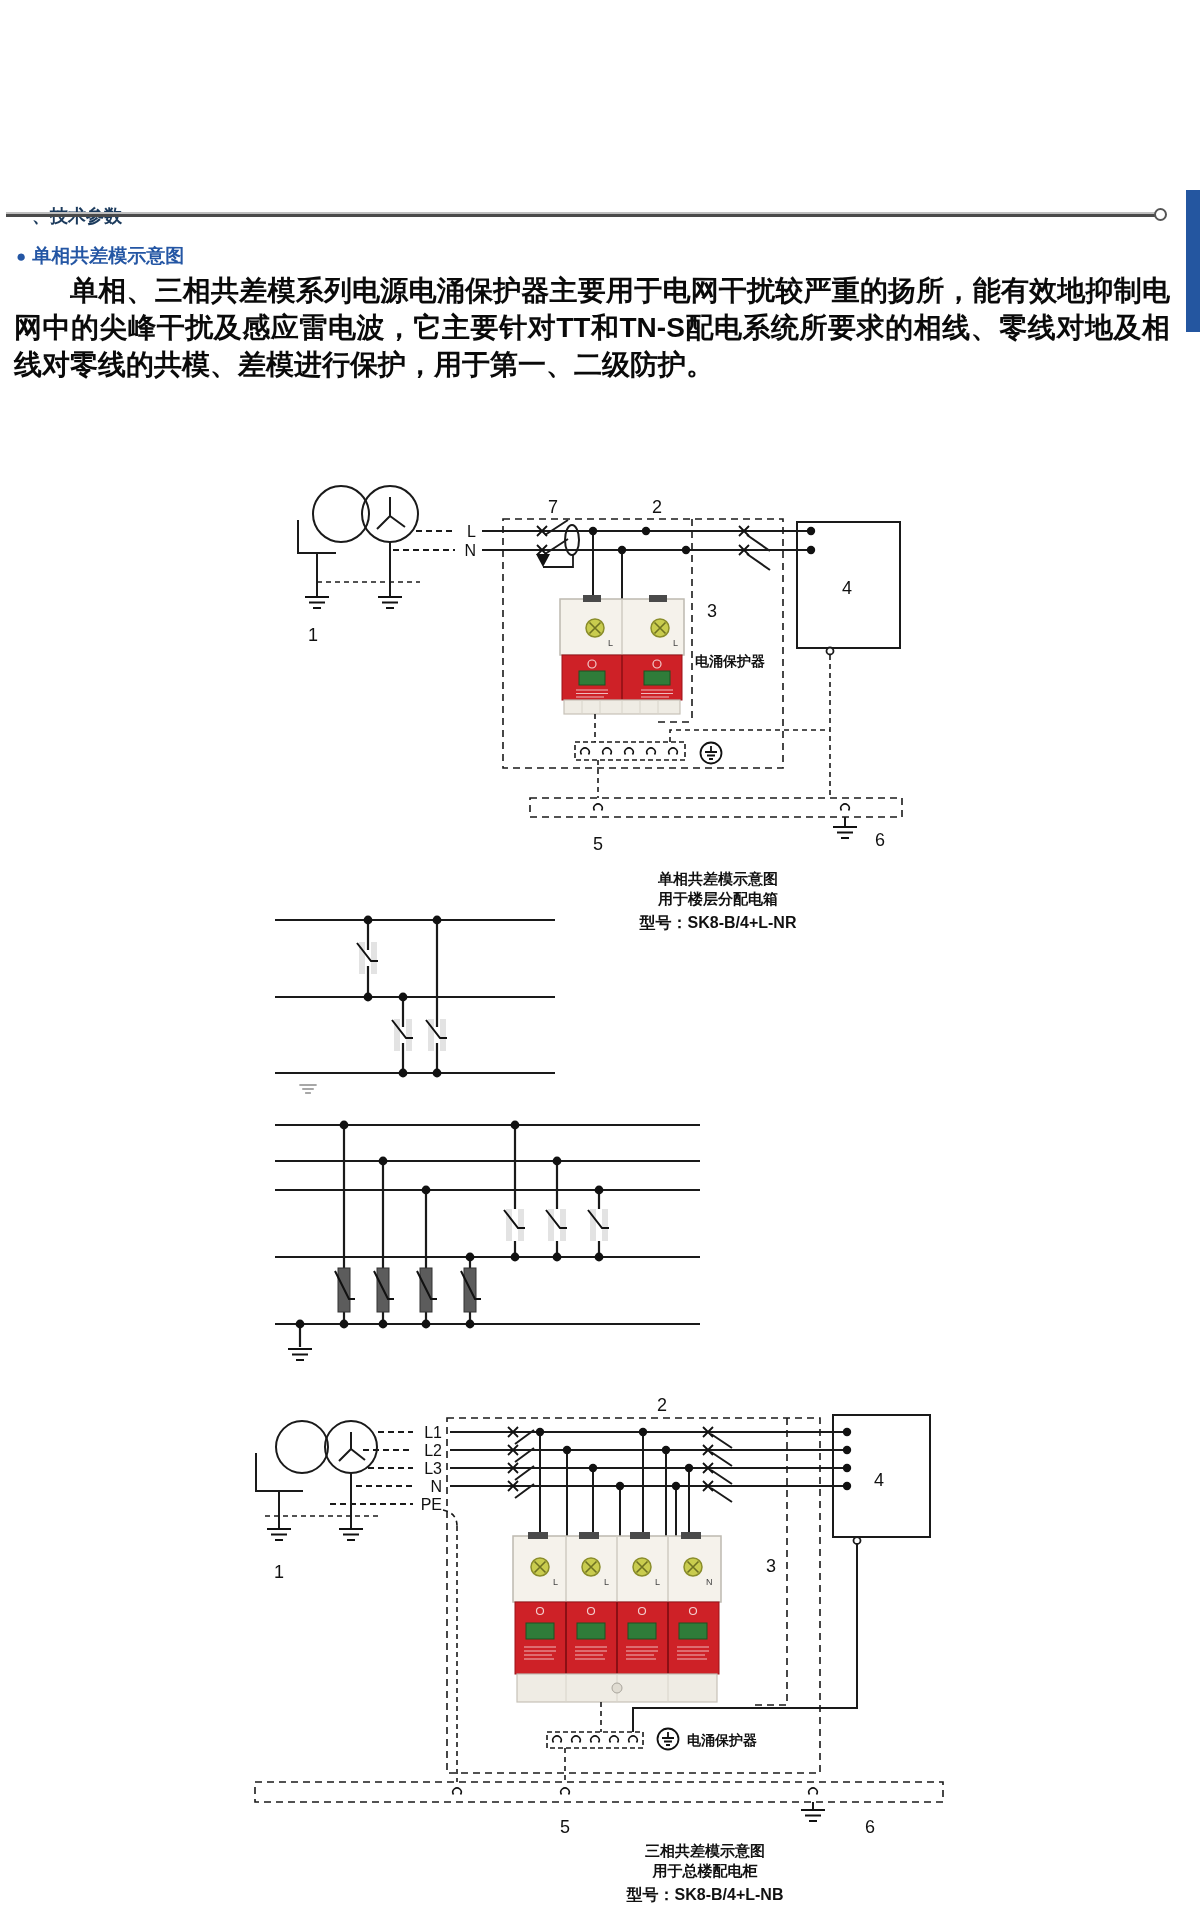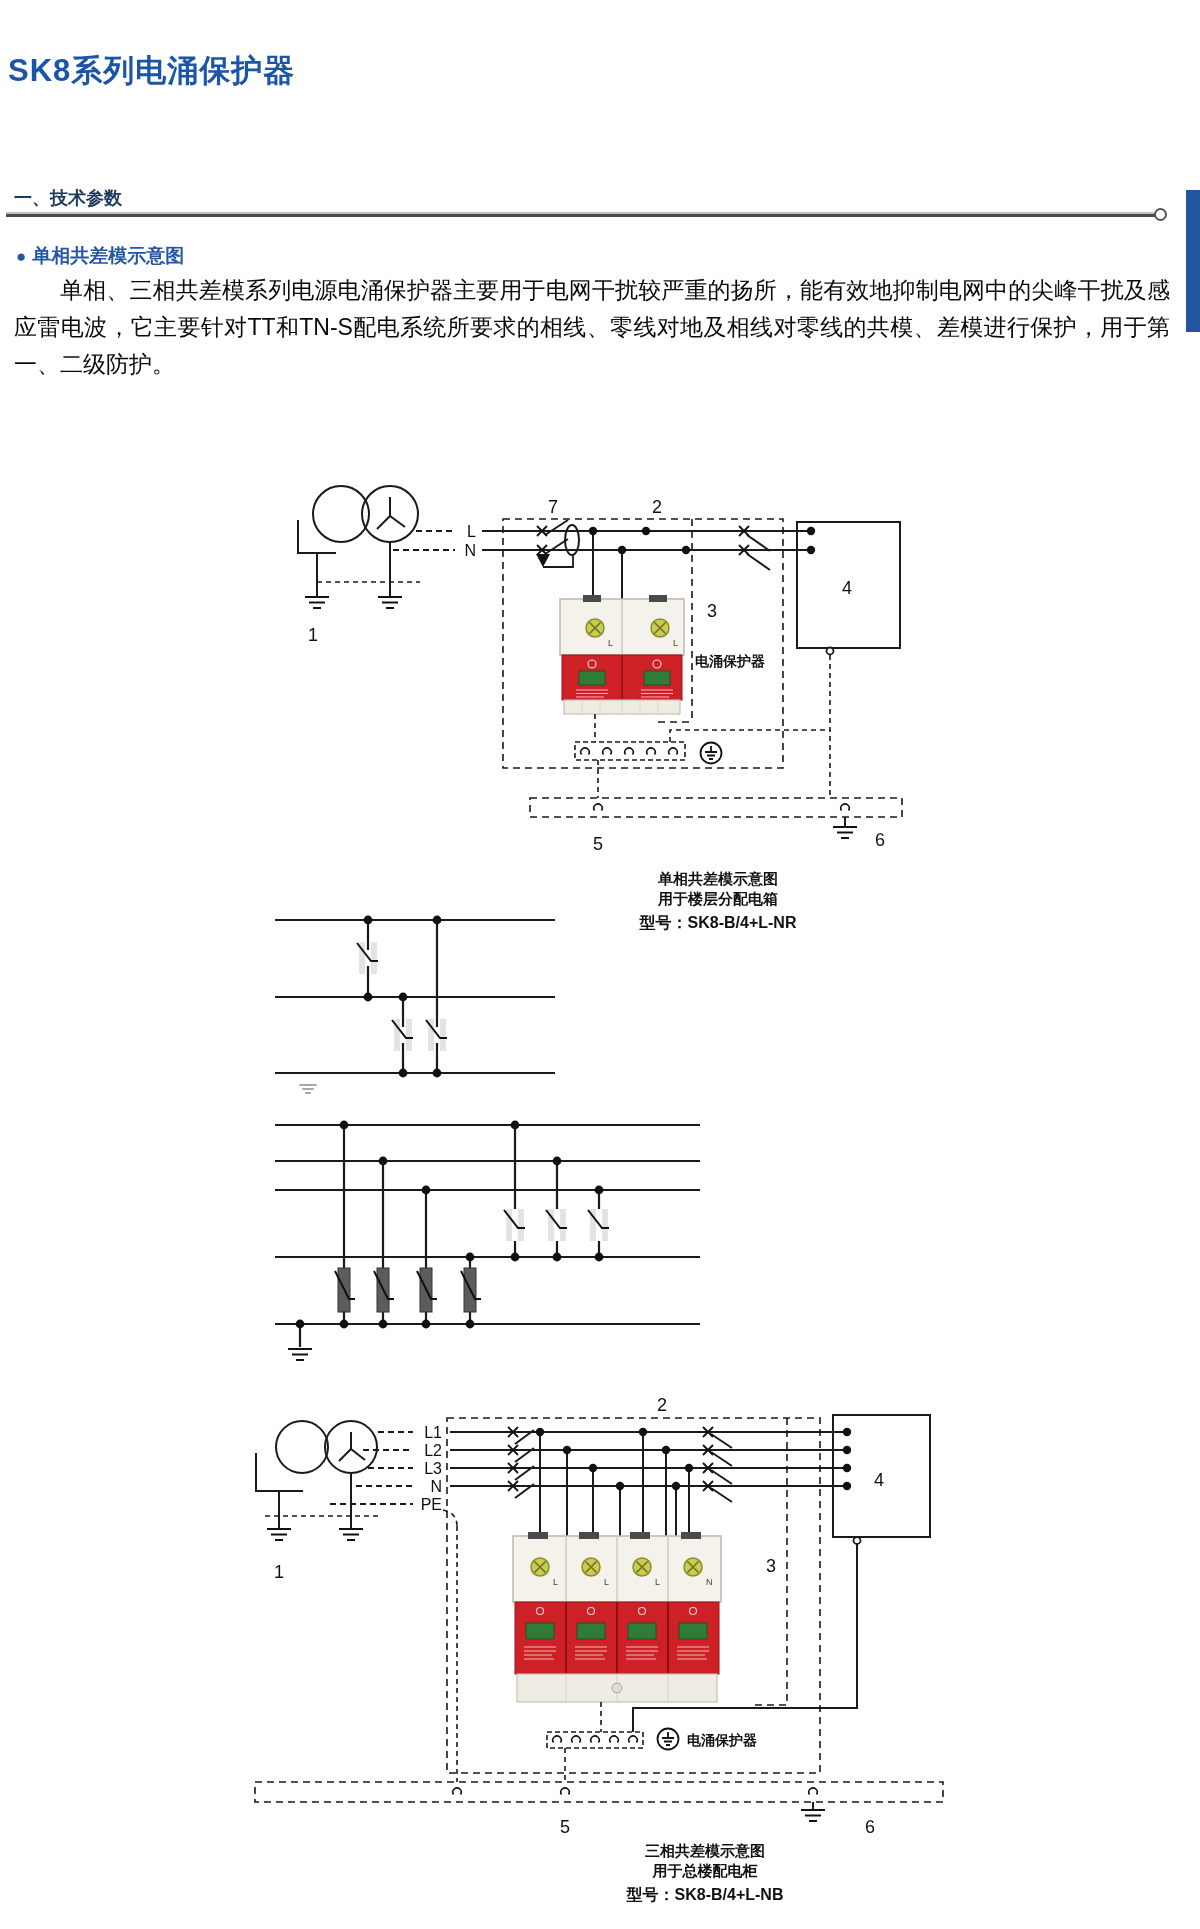--- a/index.html
+++ b/index.html
@@ -1,25 +1,25 @@
 <!DOCTYPE html>
 <html><head>
 <meta charset="utf-8">
 <style>
   html,body{margin:0;padding:0;background:#ffffff;}
   .page{position:relative;width:1200px;height:1929px;background:#fff;overflow:hidden;
         font-family:"Liberation Sans","DejaVu Sans",sans-serif;color:#111;}
   .title{position:absolute;left:8px;top:50px;font-size:31px;font-weight:800;color:#1b55a8;letter-spacing:1px;}
-  .section-head{position:absolute;left:14px;top:186px;font-size:18px;font-weight:700;color:#1b3a5c;}
+  .section-head{position:absolute;left:14px;top:204px;font-size:18px;font-weight:700;color:#1b3a5c;}
   .section-rule{position:absolute;left:6px;top:212px;width:1150px;height:0;border-top:2px solid #bfbfbf;border-bottom:3px solid #4a4a4a;}
   .rule-dot{position:absolute;left:1154px;top:208px;width:9px;height:9px;border:2px solid #555;border-radius:50%;background:#fff;}
   .bullet-head{position:absolute;left:16px;top:243px;font-size:19px;font-weight:700;color:#2456a4;}
   .bullet-head .dot{font-size:17px;margin-right:6px;}
-  .para{position:absolute;left:14px;top:272px;width:1156px;font-size:23px;line-height:37px;
-        font-weight:400;color:#0a0a0a;text-align:justify;text-indent:2em;}
+  .para{position:absolute;left:14px;top:272px;width:1156px;font-size:28px;line-height:37px;
+        font-weight:700;color:#0a0a0a;text-align:justify;text-indent:2em;}
   .sidebar-bar{position:absolute;left:1186px;top:190px;width:14px;height:142px;background:#2456a0;}
   svg{position:absolute;overflow:visible;}
   svg text{font-family:"Liberation Sans","DejaVu Sans",sans-serif;fill:#111;}
   .callout{font-size:18px;}
   .wirelabel{font-size:16px;}
   .cap{font-size:15px;font-weight:700;}
   .cap-model{font-size:16px;font-weight:700;}
   .spdlabel{font-size:14px;font-weight:700;}
   .polelabel{font-size:9px;fill:#444;}
 </style>
@@ -52,21 +52,20 @@
     </g>
     <g id="mov">
       <rect x="-6" y="-22" width="12" height="44" fill="#5c5c5c" stroke="#333"></rect>
       <path d="M-9,-19 L5,9 L11,9" stroke="#111" stroke-width="2" fill="none"></path>
     </g>
   </defs>
 </svg>
 
 <div class="page">
 
-  <div class="title">SK8系列电涌保护器</div>
 
   <div class="section-head">一、技术参数</div>
   <div class="section-rule"></div>
   <div class="rule-dot"></div>
 
   <div class="bullet-head"><span class="dot">●</span><span>单相共差模示意图</span></div>
 
   <div class="para">单相、三相共差模系列电源电涌保护器主要用于电网干扰较严重的扬所，能有效地抑制电网中的尖峰干扰及感应雷电波，它主要针对TT和TN-S配电系统所要求的相线、零线对地及相线对零线的共模、差模进行保护，用于第一、二级防护。</div>
 
   <div class="sidebar-bar"></div>

